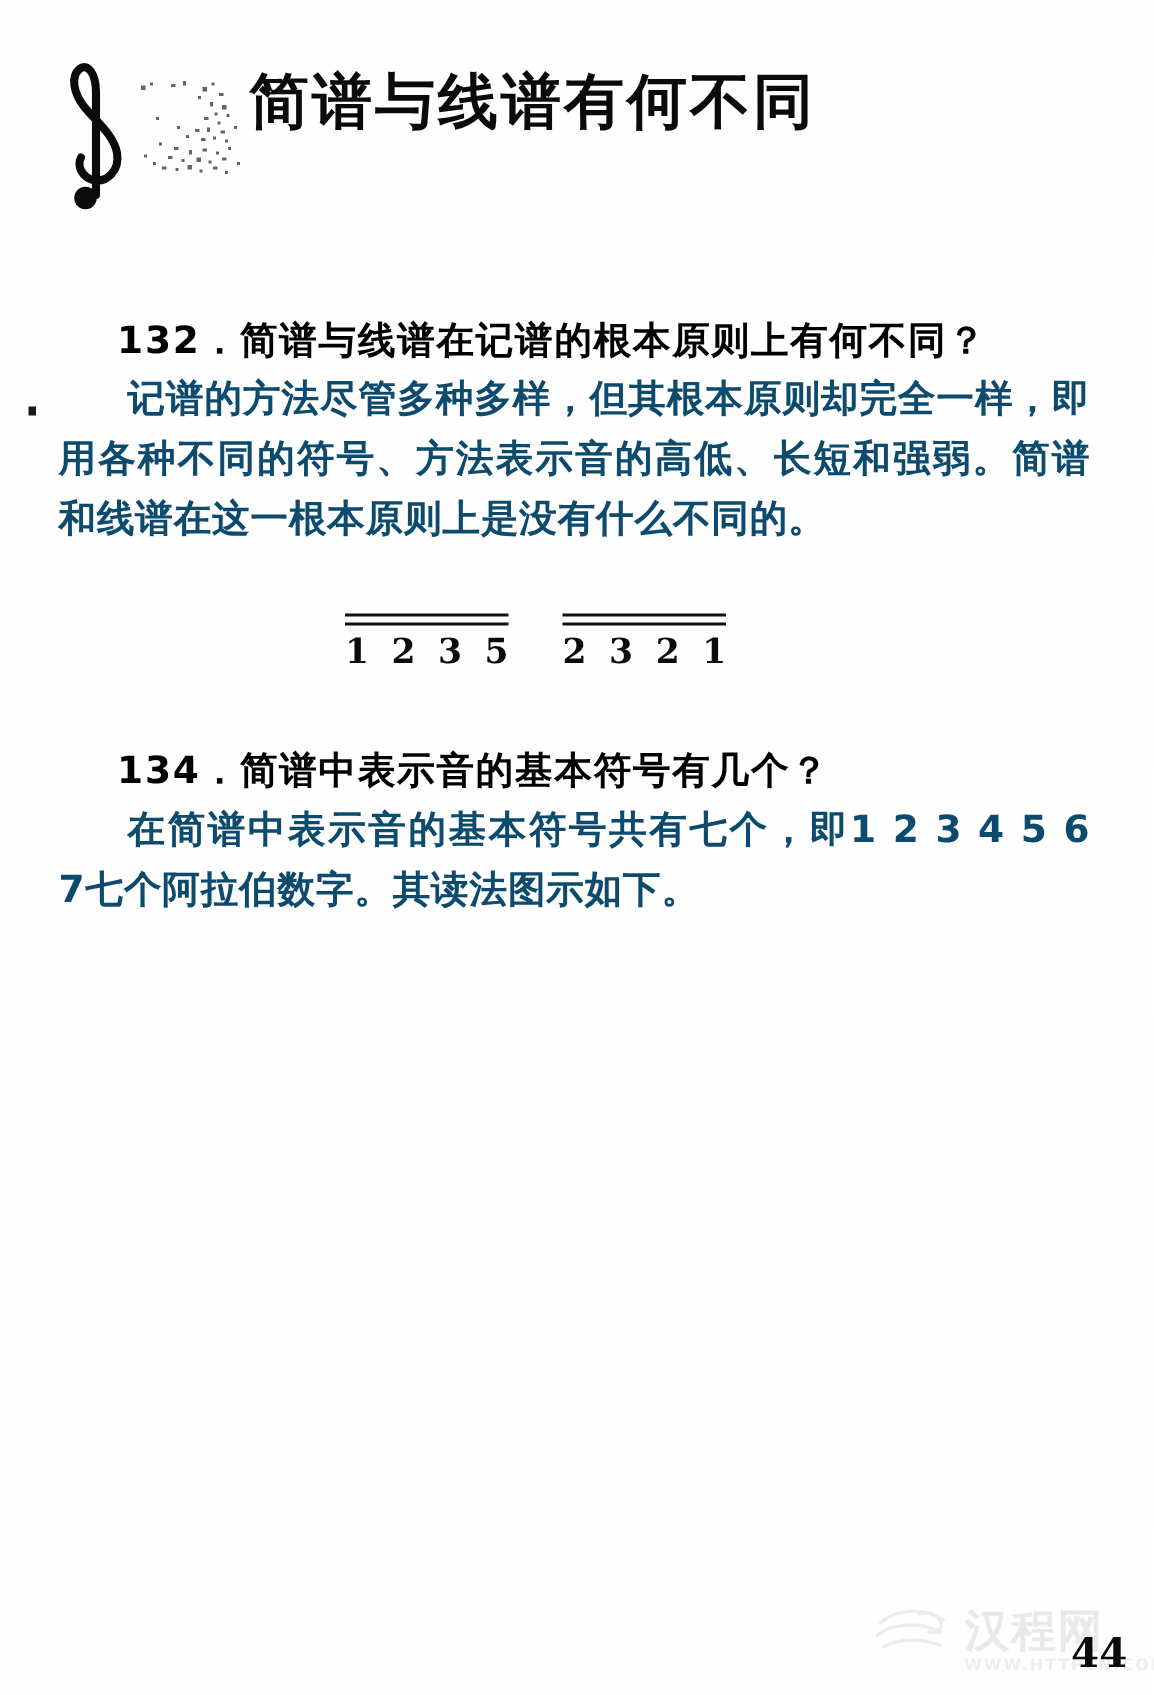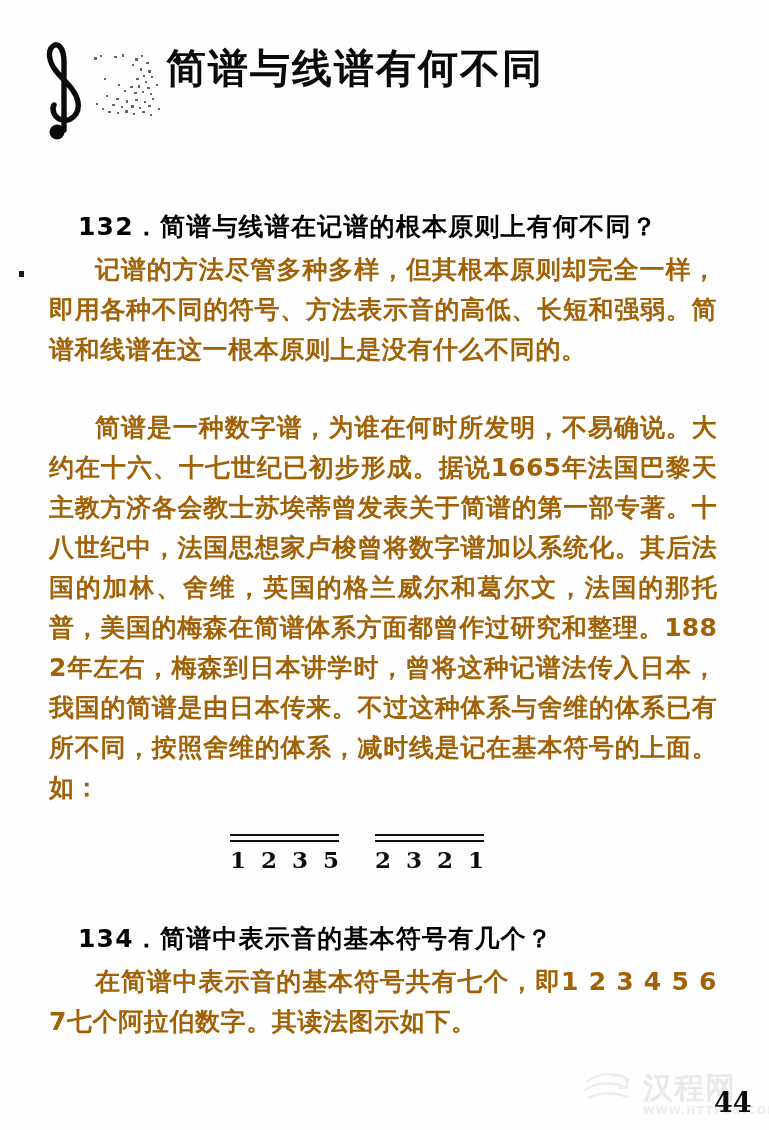--- a/index.html
+++ b/index.html
@@ -77,25 +77,25 @@
     margin: 0 0 7px 0;
     text-indent: 40px;
     white-space: nowrap;
     color: #000000;
   }
   .para {
     font-size: 25px;
     font-weight: 700;
     line-height: 40px;
     letter-spacing: 0.6px;
-    margin: 11px;
+    margin: 1px;
     text-indent: 46px;
     text-align: justify;
     text-align-last: left;
-    color: #a16207;
+    color: #0c4a6e;
     word-break: break-all;
   }
   .para.tight { letter-spacing: 0.2px; }
   .gap-a { height: 16px; }
   .gap-c { height: 22px; }
 
   
   .notation {
     position: relative;
     height: 66px;
@@ -268,21 +268,20 @@
 
   <div class="artifact"></div>
 
   <div class="content">
 
     <h2 class="q-heading">132．简谱与线谱在记谱的根本原则上有何不同？</h2>
     <p class="para">记谱的方法尽管多种多样，但其根本原则却完全一样，即用各种不同的符号、方法表示音的高低、长短和强弱。简谱和线谱在这一根本原则上是没有什么不同的。</p>
 
     <div class="gap-a"></div>
 
-    <p class="para tight">简谱是一种数字谱，为谁在何时所发明，不易确说。大约在十六、十七世纪已初步形成。据说1665年法国巴黎天主教方济各会教士苏埃蒂曾发表关于简谱的第一部专著。十八世纪中，法国思想家卢梭曾将数字谱加以系统化。其后法国的加林、舍维，英国的格兰威尔和葛尔文，法国的那托普，美国的梅森在简谱体系方面都曾作过研究和整理。1882年左右，梅森到日本讲学时，曾将这种记谱法传入日本，我国的简谱是由日本传来。不过这种体系与舍维的体系已有所不同，按照舍维的体系，减时线是记在基本符号的上面。如：</p>
 
     <div class="notation">
       <div class="notation-inner">
 
         <div class="beam-group">
           <span class="note">1</span>
           <span class="note">2</span>
           <span class="note">3</span>
           <span class="note">5</span>
         </div>

